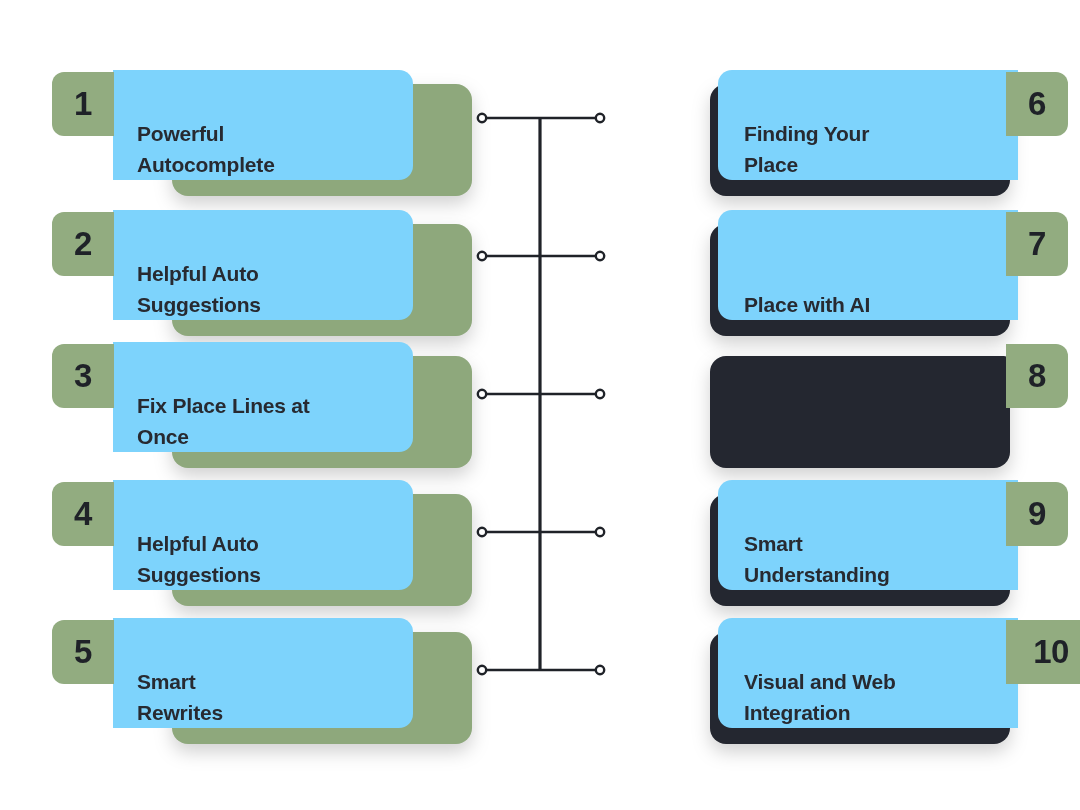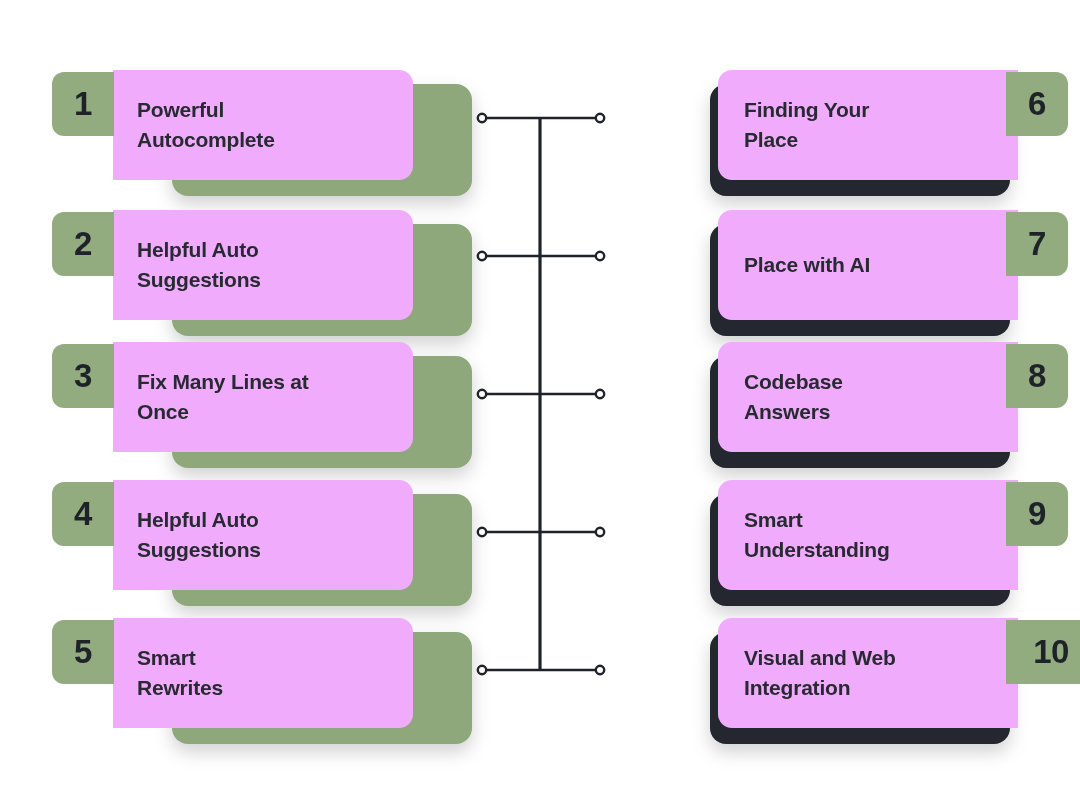--- a/index.html
+++ b/index.html
@@ -46,23 +46,23 @@
     left: 14px;
     background: #242730;
     border-radius: 16px 6px 16px 16px;
   }
 
   
   .card-face {
     position: absolute;
     top: 12px;
     height: 110px;
-    background: #f0abfc;
+    background: #7dd3fc;
     display: flex;
-    align-items: center;
+    align-items: flex-end;
     box-sizing: border-box;
   }
   .row.left .card-face {
     left: 61px;
     width: 300px;
     border-radius: 0 14px 14px 0;
     padding: 0 16px 0 24px;
     justify-content: flex-start;
   }
   .row.right .card-face {
@@ -144,21 +144,21 @@
     <div class="card-face">
       <span class="card-title">Helpful Auto
 Suggestions</span>
     </div>
     <div class="badge">2</div>
   </div>
 
   <div class="row left r3">
     <div class="offset-block"></div>
     <div class="card-face">
-      <span class="card-title">Fix Many Lines at
+      <span class="card-title">Fix Place Lines at
 Once</span>
     </div>
     <div class="badge">3</div>
   </div>
 
   <div class="row left r4">
     <div class="offset-block"></div>
     <div class="card-face">
       <span class="card-title">Helpful Auto
 Suggestions</span>
@@ -221,24 +221,20 @@
   <div class="row right r2">
     <div class="offset-block"></div>
     <div class="card-face">
       <span class="card-title">Place with AI</span>
     </div>
     <div class="badge">7</div>
   </div>
 
   <div class="row right r3">
     <div class="offset-block"></div>
-    <div class="card-face">
-      <span class="card-title">Codebase
-Answers</span>
-    </div>
     <div class="badge">8</div>
   </div>
 
   <div class="row right r4">
     <div class="offset-block"></div>
     <div class="card-face">
       <span class="card-title">Smart
 Understanding</span>
     </div>
     <div class="badge">9</div>

